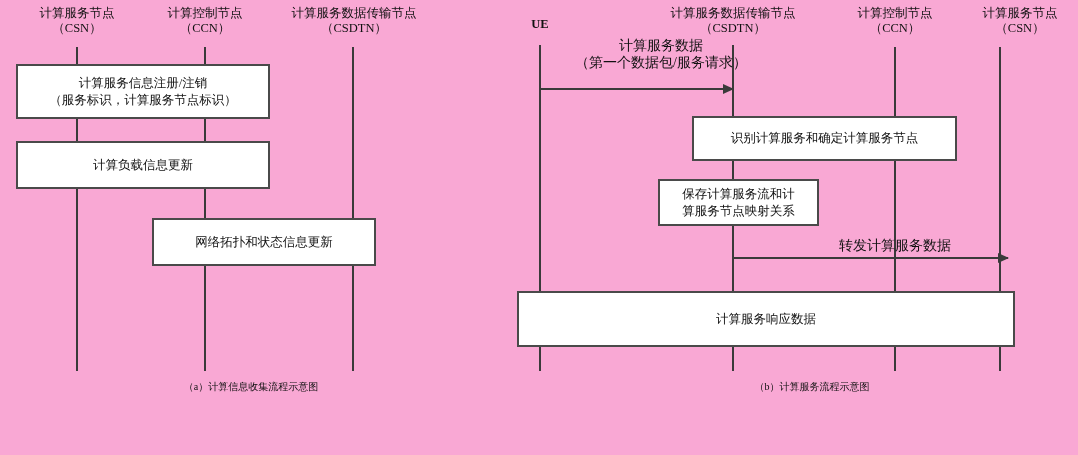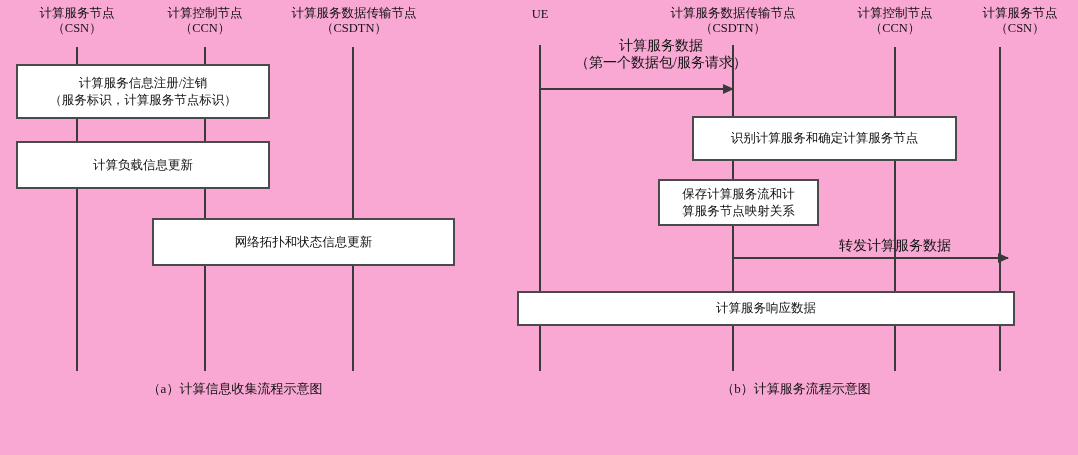--- a/index.html
+++ b/index.html
@@ -90,23 +90,24 @@
     z-index: 2;
     margin-left: 24px;
   }
   .arrow-label .ln1 { display: block; }
   .arrow-label .ln2 { display: block; }
 
   
   .subcaption {
     position: absolute;
     text-align: center;
-    font-size: 13px;
+    font-size: 10px;
     white-space: nowrap;
     color: #111;
+    padding-left: 16px;
   }
   #main-caption {
     position: absolute;
     left: 0;
     top: 424px;
     width: 1078px;
     text-align: center;
     font-size: 13.5px;
     color: #111;
   }
@@ -144,32 +145,32 @@
         <span class="ln2" style="display:block;">（服务标识，计算服务节点标识）</span>
       </div>
     </div>
 
     <div class="msgbox" style="left: 16px; top: 141px; width: 254px; height: 48px;">
       <div>
         <span class="ln1" style="display:block;">计算负载信息更新</span>
       </div>
     </div>
 
-    <div class="msgbox" style="left: 152px; top: 218px; width: 303px; height: 48px;">
+    <div class="msgbox" style="left: 152px; top: 218px; width: 224px; height: 48px;">
       <div>
         <span class="ln1" style="display:block;">网络拓扑和状态信息更新</span>
       </div>
     </div>
 
     <div class="subcaption" style="left: 0px; top: 380px; width: 470px;">（a）计算信息收集流程示意图</div>
   </div>
 
   <div class="panel" id="panel-b">
 
-    <div class="actor" style="left: 18px; top: 7px; width: 44px;">
+    <div class="actor" style="left: 18px; top: 17px; width: 44px; font-weight: bold;">
       <span class="ln1">UE</span>
     </div>
 
     <div class="actor" style="left: 148px; top: 6px; width: 170px;">
       <span class="ln1">计算服务数据传输节点</span>
       <span class="ln2">（CSDTN）</span>
     </div>
 
     <div class="actor" style="left: 331px; top: 6px; width: 128px;">
       <span class="ln1">计算控制节点</span>
@@ -203,21 +204,21 @@
       <div>
         <span class="ln1" style="display:block;">识别计算服务和确定计算服务节点</span>
       </div>
     </div>
 
     <div class="arrow-label" style="left: 233px; top: 238px; width: 276px;">
       <span class="ln1">转发计算服务数据</span>
     </div>
     <div class="arrow" style="left: 233px; top: 257px; width: 275px;"></div>
 
-    <div class="msgbox" style="left: 17px; top: 291px; width: 498px; height: 35px;">
+    <div class="msgbox" style="left: 17px; top: 291px; width: 498px; height: 56px;">
       <div>
         <span class="ln1" style="display:block;">计算服务响应数据</span>
       </div>
     </div>
 
     <div class="subcaption" style="left: 7px; top: 380px; width: 578px;">（b）计算服务流程示意图</div>
   </div>
 
 
 </div>

